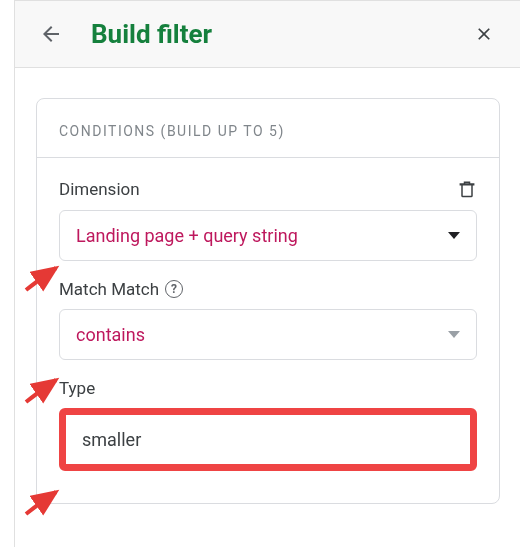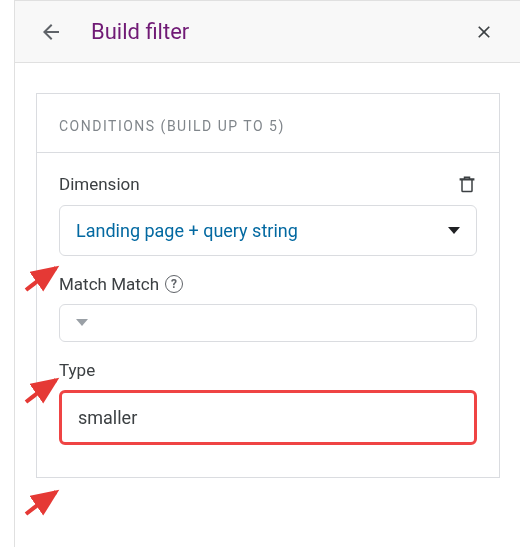--- a/index.html
+++ b/index.html
@@ -36,37 +36,37 @@
     .back-arrow {
       width: 24px;
       height: 24px;
       cursor: pointer;
       margin-right: 28px;
       display: flex;
       align-items: center;
       justify-content: center;
     }
     .header-title {
-      font-size: 22px;
-      color: #701a75;
-      font-weight: 400;
+      font-size: 26px;
+      color: #15803d;
+      font-weight: 700;
       flex: 1;
     }
     .close-x {
       width: 24px;
       height: 24px;
       cursor: pointer;
       display: flex;
       align-items: center;
       justify-content: center;
     }
     .card {
       margin: 30px 20px 0 36px;
       border: 1px solid #dadce0;
-      border-radius: 0;
+      border-radius: 8px;
       background: #fff;
     }
     .card-header {
       padding: 24px 20px 18px 22px;
       border-bottom: 1px solid #dadce0;
     }
     .card-header-text {
       font-size: 14px;
       letter-spacing: 1.5px;
       color: #80868b;
@@ -118,28 +118,28 @@
       display: flex;
       align-items: center;
       justify-content: space-between;
       cursor: pointer;
       background: #fff;
       margin-bottom: 18px;
       position: relative;
     }
     .dropdown-value {
       font-size: 18px;
-      color: #0369a1;
+      color: #be185d;
     }
     .caret-down {
       display: flex;
       align-items: center;
     }
     .text-input {
-      border: 3px solid #ef4444;
+      border: 7px solid #ef4444;
       border-radius: 6px;
       padding: 14px 16px;
       width: 100%;
       font-size: 18px;
       color: #3c4043;
       background: #fff;
       outline: none;
       font-family: inherit;
     }
     .red-arrow {
@@ -198,20 +198,21 @@
     </div>
 
     <div class="field-row">
       <div class="field-label-row">
         <div class="field-label">
           <span>Match Match</span>
           <span class="help-icon">?</span>
         </div>
       </div>
       <div class="dropdown">
+        <span class="dropdown-value">contains</span>
         <span class="caret-down">
           <svg width="12" height="8" viewBox="0 0 12 8">
               <path d="M0 0l6 7 6-7z" fill="#9aa0a6"></path>
             </svg>
         </span>
       </div>
     </div>
 
     <div class="field-row">
       <div class="field-label-row">

